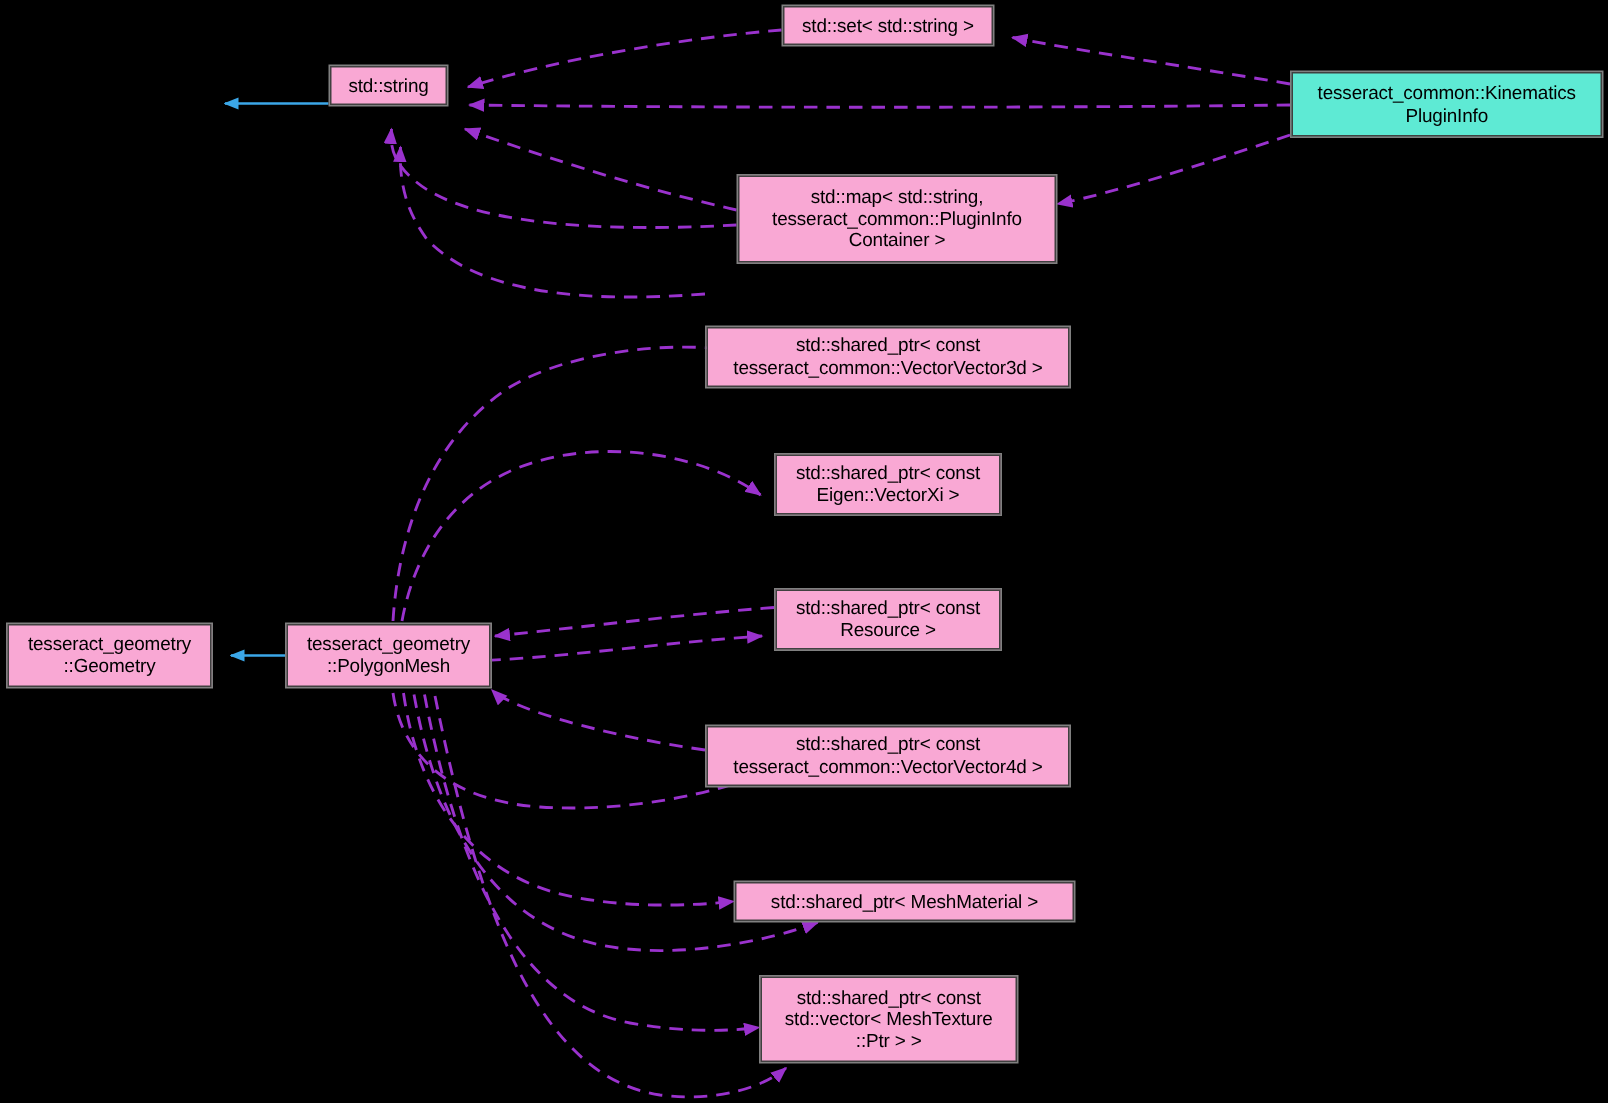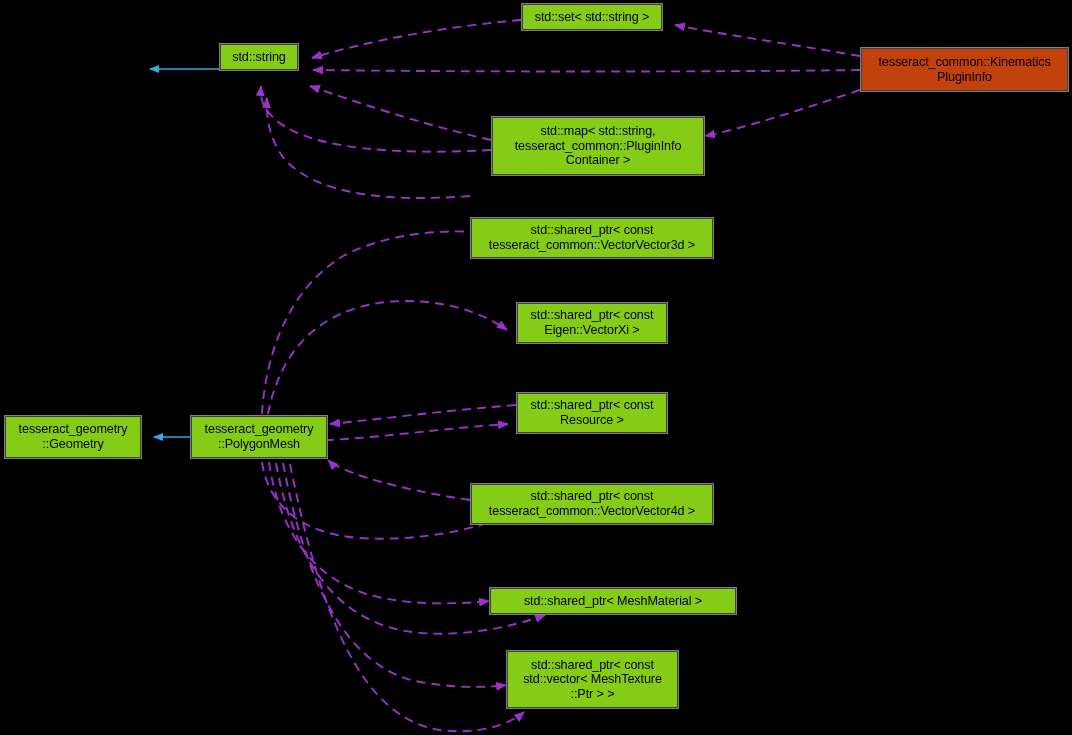--- a/index.html
+++ b/index.html
@@ -19,36 +19,36 @@
     position: absolute;
     left: 0;
     top: 0;
     width: 1072px;
     height: 735px;
     pointer-events: none;
   }
   .node {
     position: absolute;
     box-sizing: border-box;
-    background: #84cc16;
+    background: #f9a8d4;
     border: 1px solid #404040;
     outline: 1px solid #808080;
     display: flex;
     align-items: center;
     justify-content: center;
     text-align: center;
     color: #000000;
     font-size: 12.6px;
     line-height: 14.6px;
     letter-spacing: -0.1px;
     white-space: pre-line;
     z-index: 5;
   }
   .node.highlight {
-    background: #c2410c;
+    background: #5eead4;
   }
 </style>
 </head>
 <body>
 
 <div id="canvas">
 
   <svg id="edges" viewBox="0 0 1072 735">
     <defs>
       <marker id="arrow-blue" markerWidth="10" markerHeight="10" refX="9" refY="4" orient="auto" markerUnits="userSpaceOnUse">
@@ -117,18 +117,18 @@
   <div class="node" id="node-vectorxi" style="left: 517px; top: 303px; width: 150px; height: 40px;">std::shared_ptr&lt; const
 Eigen::VectorXi &gt;</div>
   <div class="node" id="node-resource" style="left: 517px; top: 393px; width: 150px; height: 40px;">std::shared_ptr&lt; const
 Resource &gt;</div>
   <div class="node" id="node-geometry" style="left: 5px; top: 416px; width: 136px; height: 42px;">tesseract_geometry
 ::Geometry</div>
   <div class="node" id="node-polygonmesh" style="left: 191px; top: 416px; width: 136px; height: 42px;">tesseract_geometry
 ::PolygonMesh</div>
   <div class="node" id="node-vectorvector4d" style="left: 471px; top: 484px; width: 242px; height: 40px;">std::shared_ptr&lt; const
 tesseract_common::VectorVector4d &gt;</div>
-  <div class="node" id="node-meshmaterial" style="left: 490px; top: 588px; width: 246px; height: 26px;">std::shared_ptr&lt; MeshMaterial &gt;</div>
+  <div class="node" id="node-meshmaterial" style="left: 490px; top: 588px; width: 226px; height: 26px;">std::shared_ptr&lt; MeshMaterial &gt;</div>
   <div class="node" id="node-meshtexture" style="left: 507px; top: 651px; width: 171px; height: 57px;">std::shared_ptr&lt; const
 std::vector&lt; MeshTexture
 ::Ptr &gt; &gt;</div>
 
 </div>
 
 </body></html>

